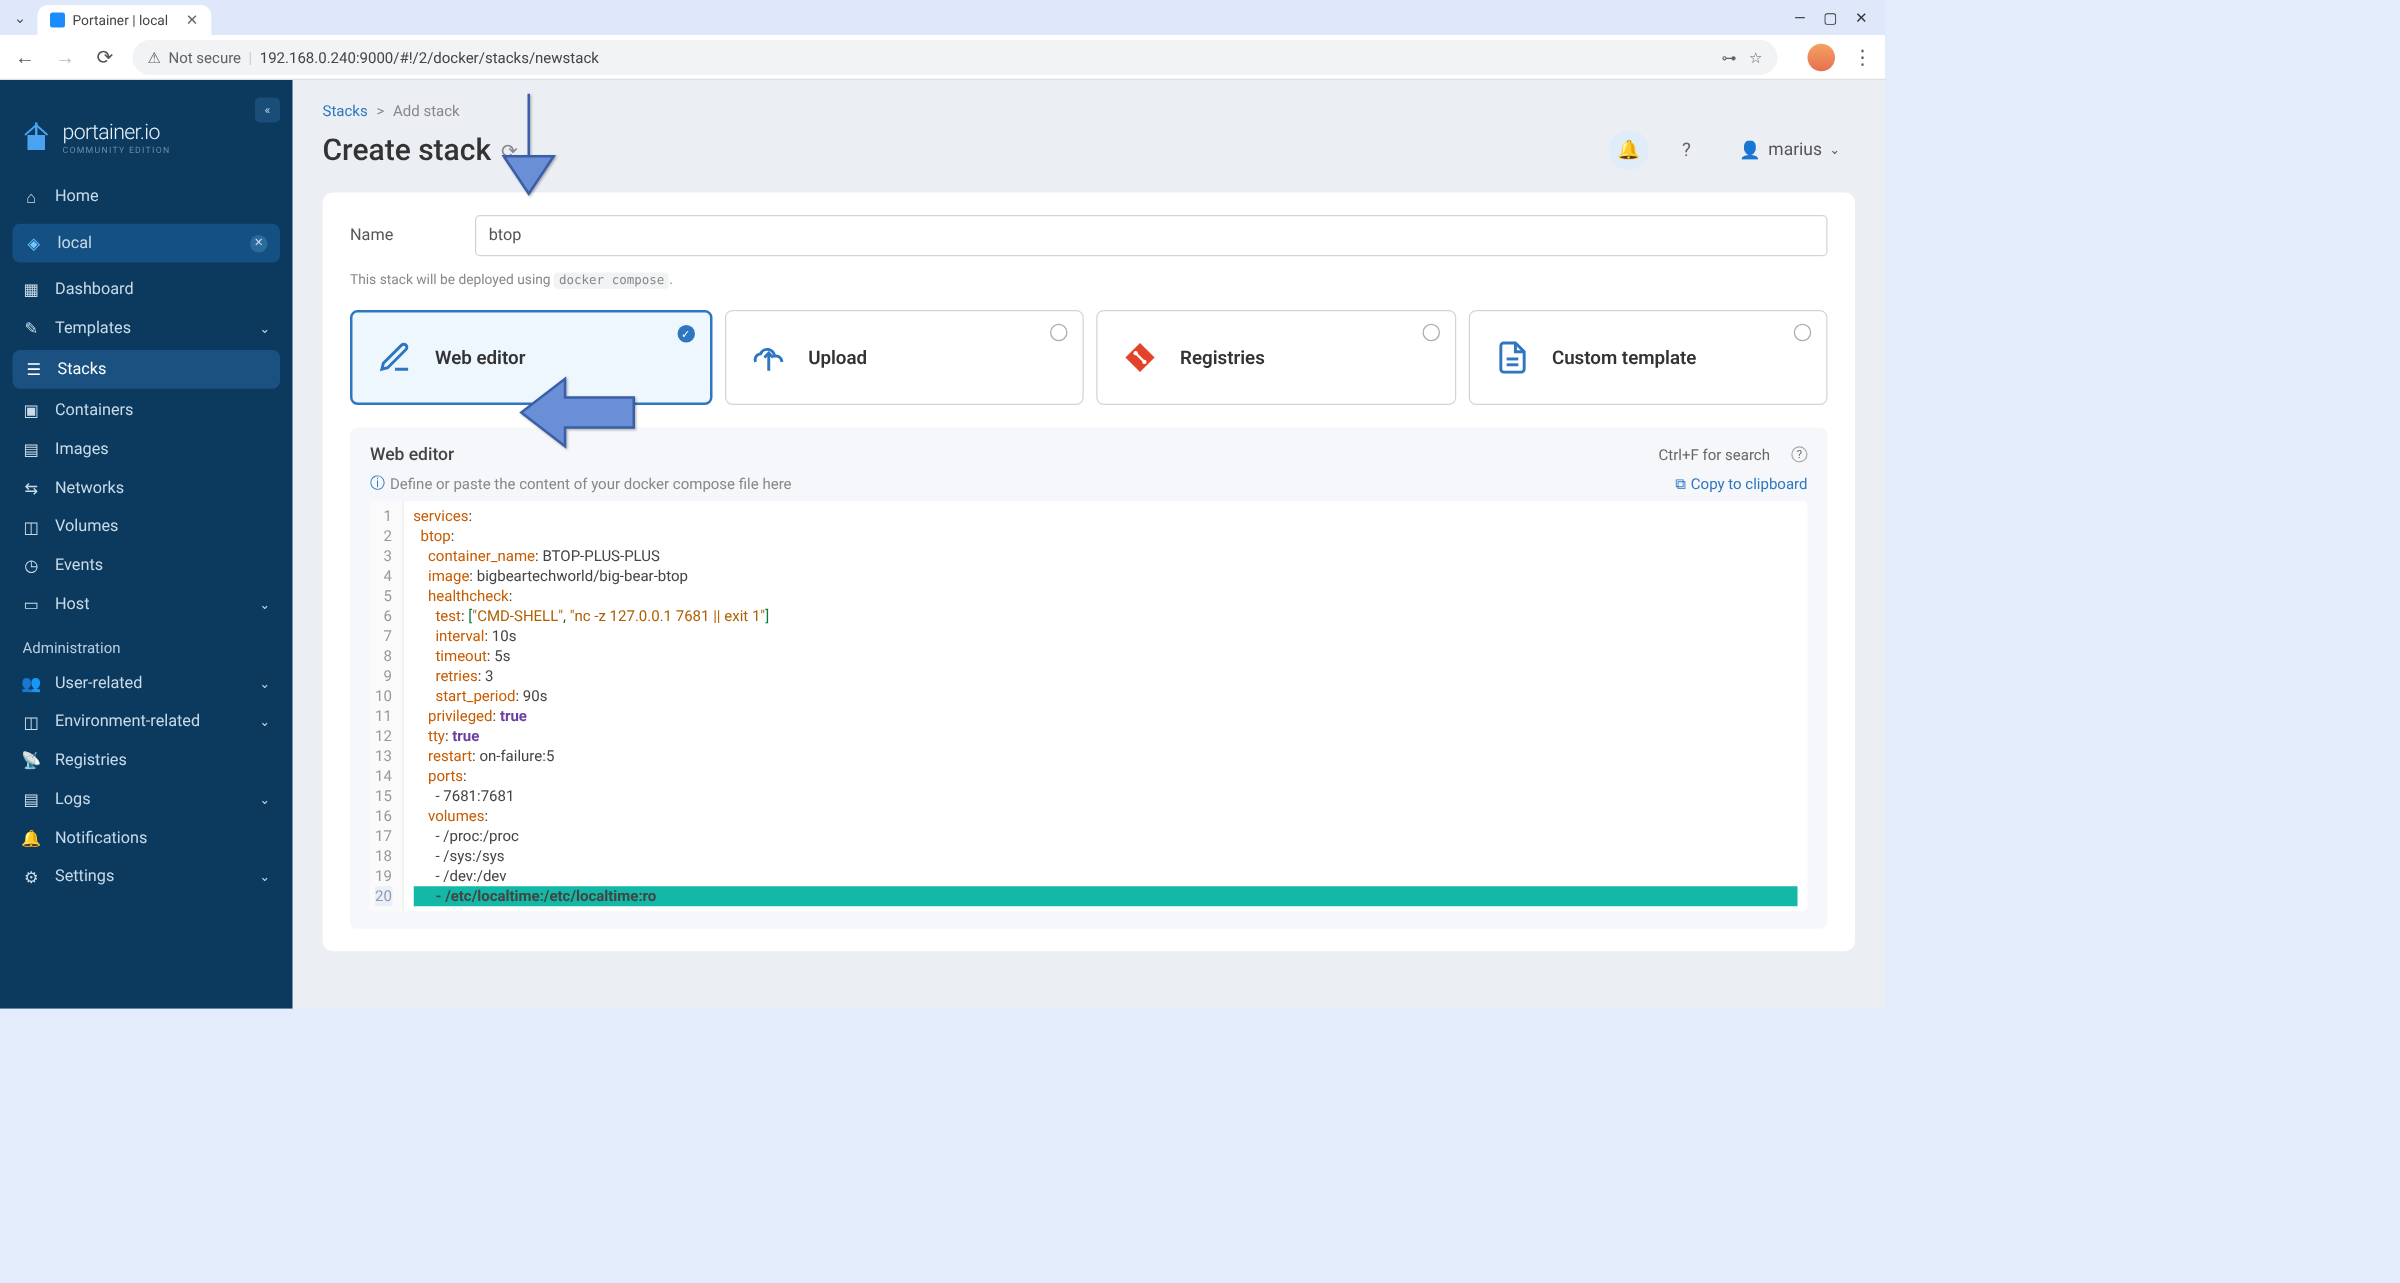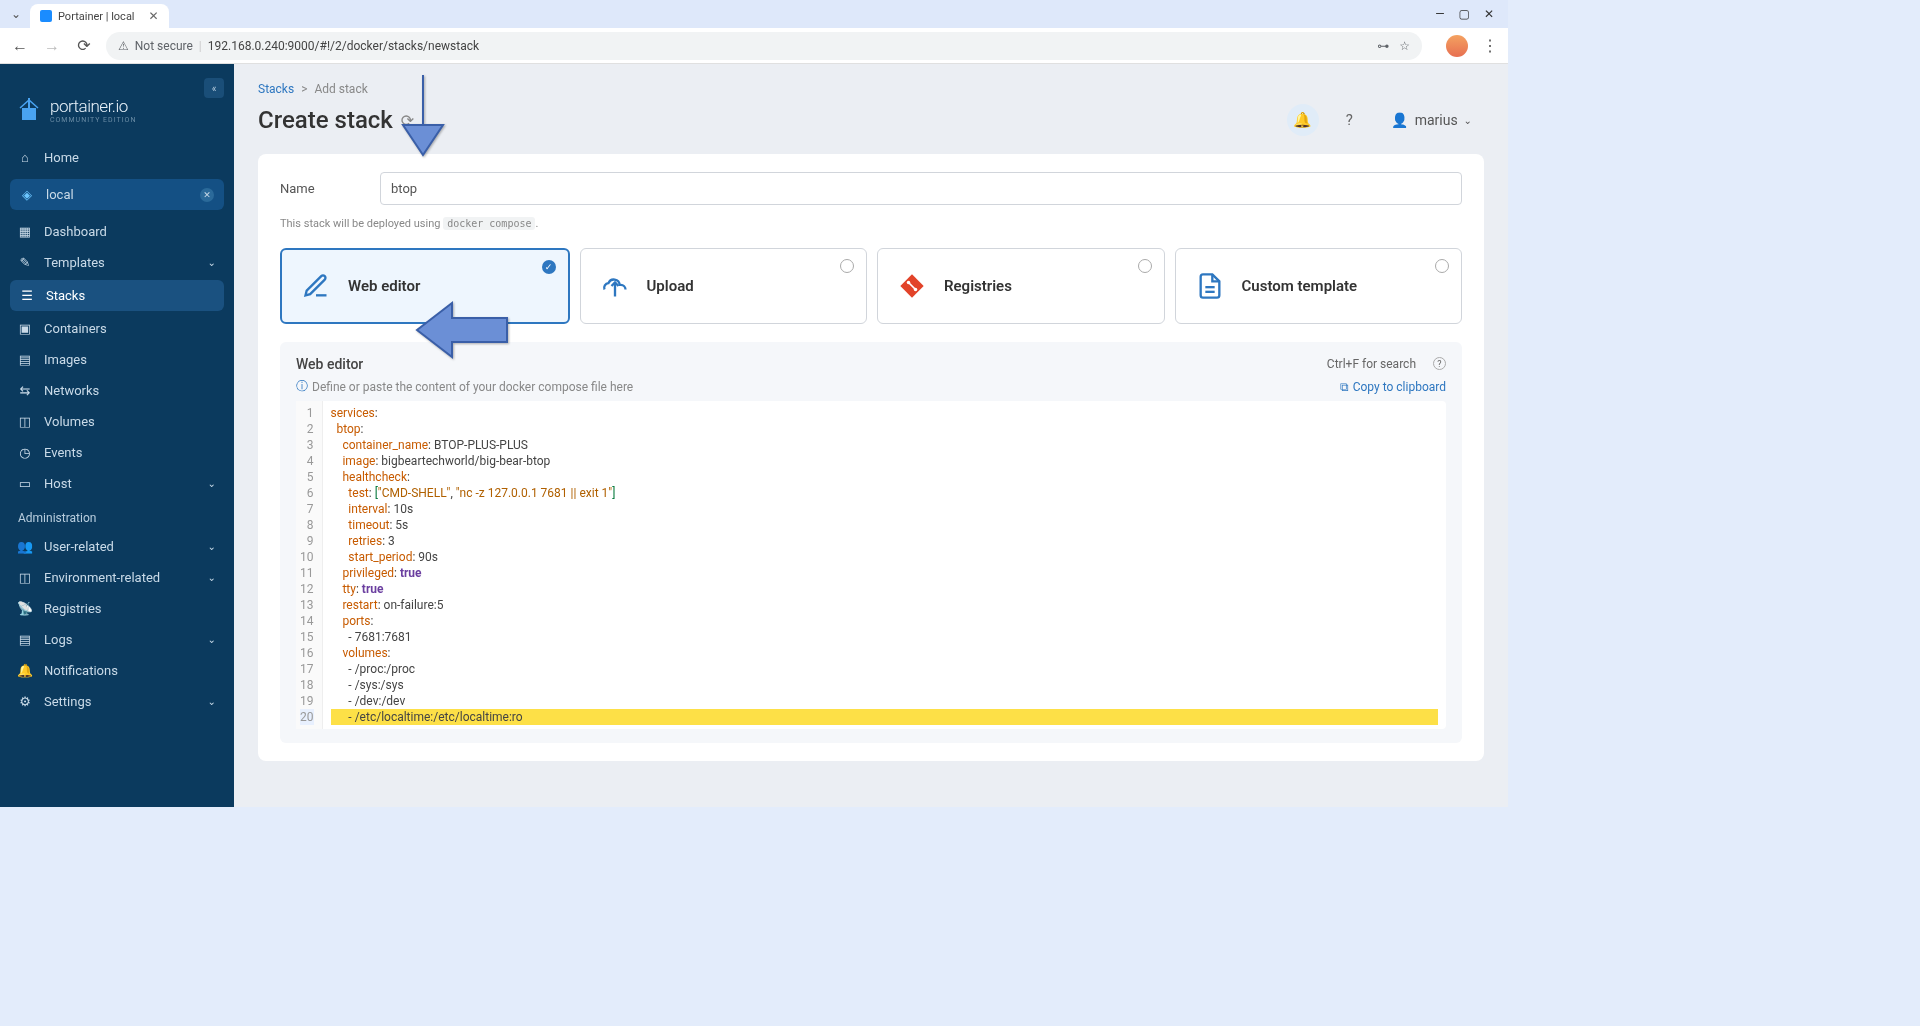--- a/index.html
+++ b/index.html
@@ -78,21 +78,21 @@
 .editor-toolbar { display: flex; align-items: center; margin-bottom: 6px; font-size: 12px; }
 .editor-toolbar .left-hint { color: #888; display: flex; align-items: center; gap: 4px; }
 .editor-toolbar .copy-btn { margin-left: auto; color: #2e77c0; display: flex; align-items: center; gap: 4px; cursor: pointer; }
 
 .code-editor { background: #fff; border-radius: 4px; font-family: Menlo, Consolas, monospace; font-size: 12px; display: flex; }
 .gutter { background: #fafafa; color: #999; text-align: right; padding: 4px 8px 4px 4px; border-right: 1px solid #eee; }
 .gutter div { line-height: 16px; height: 16px; }
 .gutter div.hl { background: #e8f0fe; }
 .code-lines { padding: 4px 8px; flex: 1; white-space: pre; color: #444; }
 .code-lines div { line-height: 16px; height: 16px; }
-.code-lines div.hl { background: #fde047; }
+.code-lines div.hl { background: #14b8a6; font-weight: bold; }
 .tok-key { color: #c75b00; }
 .tok-bool { color: #6b3fa0; font-weight: bold; }
 .tok-bracket { color: #0a7b3f; }
 .tok-quote { color: #b06000; }
 
 
 .arrow { position: absolute; pointer-events: none; }
 .arrow svg { filter: drop-shadow(1px 1px 1px rgba(0,0,0,0.3)); }
 </style>
 </head>

